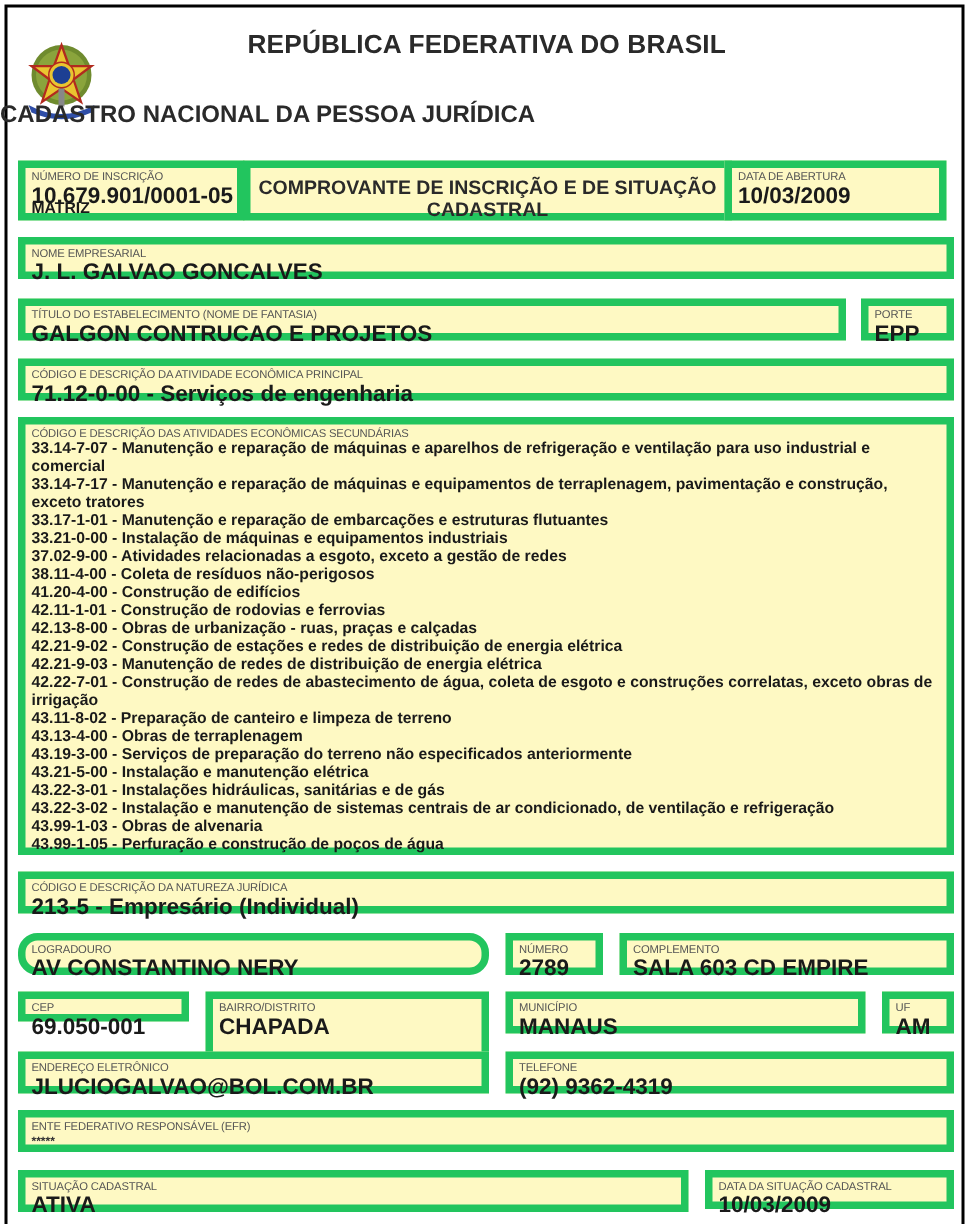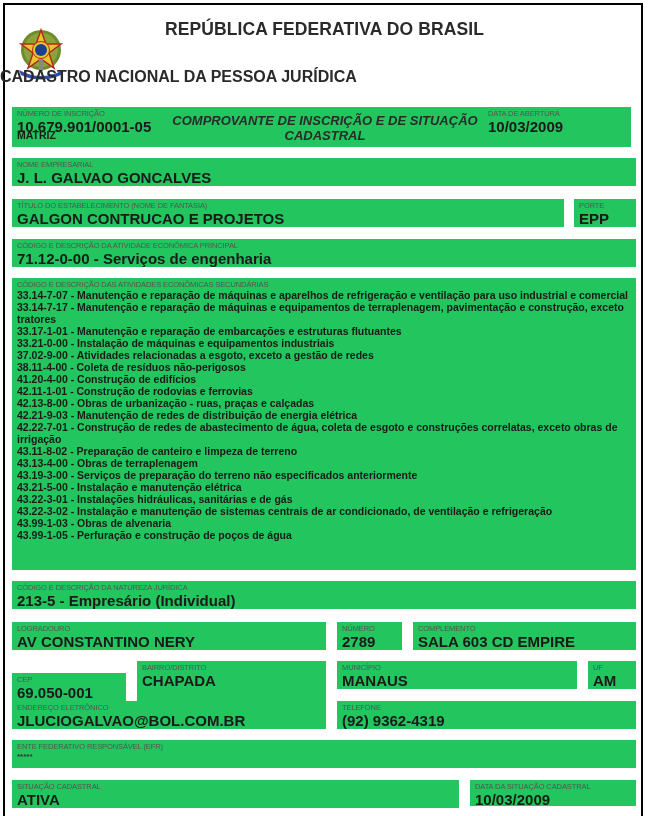--- a/index.html
+++ b/index.html
@@ -5,28 +5,28 @@
   html, body { margin: 0; padding: 0; background: #ffffff; }
   body { width: 649px; height: 816px; position: relative; overflow: hidden;
          font-family: "Liberation Sans", sans-serif; color: #000; }
   .outer { position: absolute; left: 3px; top: 3px; width: 640px; height: 820px;
            border: 2px solid #000; box-sizing: border-box; }
   .emblem { position: absolute; left: 14px; top: 26px; width: 54px; height: 56px; }
   .h1 { position: absolute; left: 0; width: 649px; top: 19px; text-align: center;
         font-weight: bold; font-size: 17.5px; color: #2a2a2a; letter-spacing: 0.1px; }
   .h2 { position: absolute; left: 0; width: 649px; top: 68px; text-align: left;
         font-weight: bold; font-size: 16px; color: #2a2a2a; }
-  .box { position: absolute; border: 1px solid #22c55e; box-sizing: border-box; background: #22c55e; }
+  .box { position: absolute; border: 5px solid #22c55e; box-sizing: border-box; background: #fef9c3; }
   .lbl { position: absolute; left: 4px; top: 1px; font-size: 7.5px; color: #555;
          text-transform: uppercase; white-space: nowrap; letter-spacing: -0.1px; }
   .val { position: absolute; left: 4px; top: 10px; font-size: 15px; font-weight: bold;
          color: #1a1a1a; white-space: nowrap; }
   .val2 { position: absolute; left: 4px; top: 21px; font-size: 10.5px; font-weight: bold; color:#1a1a1a; }
   .doc-title { position: absolute; left: 0; right: 0; top: 5px; text-align: center;
-               font-size: 13px; font-weight: bold; color: #2a2a2a; line-height: 15px; font-style: italic; }
+               font-size: 13px; font-weight: bold; color: #2a2a2a; line-height: 15px; }
   .efr-val { position: absolute; left: 4px; top: 11px; font-size: 8px; font-weight: bold; color:#333; }
   .sec-list { position: absolute; left: 4px; top: 10px; right: 4px; margin: 0; padding: 0;
               list-style: none; font-size: 10.5px; font-weight: bold; color: #1a1a1a; line-height: 12px; }
   .sec-list li { margin: 0; padding: 0; }
 </style>
 </head>
 <body>
 
 <div class="outer"></div>
 
@@ -83,52 +83,53 @@
   <ul class="sec-list" id="sec-list">
       <li>33.14-7-07 - Manutenção e reparação de máquinas e aparelhos de refrigeração e ventilação para uso industrial e comercial</li>
       <li>33.14-7-17 - Manutenção e reparação de máquinas e equipamentos de terraplenagem, pavimentação e construção, exceto tratores</li>
       <li>33.17-1-01 - Manutenção e reparação de embarcações e estruturas flutuantes</li>
       <li>33.21-0-00 - Instalação de máquinas e equipamentos industriais</li>
       <li>37.02-9-00 - Atividades relacionadas a esgoto, exceto a gestão de redes</li>
       <li>38.11-4-00 - Coleta de resíduos não-perigosos</li>
       <li>41.20-4-00 - Construção de edifícios</li>
       <li>42.11-1-01 - Construção de rodovias e ferrovias</li>
       <li>42.13-8-00 - Obras de urbanização - ruas, praças e calçadas</li>
+      <li>42.21-9-02 - Construção de estações e redes de distribuição de energia elétrica</li>
       <li>42.21-9-03 - Manutenção de redes de distribuição de energia elétrica</li>
       <li>42.22-7-01 - Construção de redes de abastecimento de água, coleta de esgoto e construções correlatas, exceto obras de irrigação</li>
       <li>43.11-8-02 - Preparação de canteiro e limpeza de terreno</li>
       <li>43.13-4-00 - Obras de terraplenagem</li>
       <li>43.19-3-00 - Serviços de preparação do terreno não especificados anteriormente</li>
       <li>43.21-5-00 - Instalação e manutenção elétrica</li>
       <li>43.22-3-01 - Instalações hidráulicas, sanitárias e de gás</li>
       <li>43.22-3-02 - Instalação e manutenção de sistemas centrais de ar condicionado, de ventilação e refrigeração</li>
       <li>43.99-1-03 - Obras de alvenaria</li>
       <li>43.99-1-05 - Perfuração e construção de poços de água</li>
     </ul>
 </div>
 
 <div class="box" style="left:12px; top:581px; width:624px; height:28px;">
   <div class="lbl">CÓDIGO E DESCRIÇÃO DA NATUREZA JURÍDICA</div>
   <div class="val">213-5 - Empresário (Individual)</div>
 </div>
 
-<div class="box" style="left:12px; top:622px; width:314px; height:28px;">
+<div class="box" style="left:12px; top:622px; width:314px; height:28px;border-radius:13px;">
   <div class="lbl">LOGRADOURO</div>
   <div class="val">AV CONSTANTINO NERY</div>
 </div>
 <div class="box" style="left:337px; top:622px; width:65px; height:28px;">
   <div class="lbl">NÚMERO</div>
   <div class="val">2789</div>
 </div>
 <div class="box" style="left:413px; top:622px; width:223px; height:28px;">
   <div class="lbl">COMPLEMENTO</div>
   <div class="val">SALA 603 CD EMPIRE</div>
 </div>
 
-<div class="box" style="left:12px; top:661px; width:114px; height:44px;margin-top:12px;">
+<div class="box" style="left:12px; top:661px; width:114px; height:20px;">
   <div class="lbl">CEP</div>
   <div class="val">69.050-001</div>
 </div>
 <div class="box" style="left:137px; top:661px; width:189px; height:46px;">
   <div class="lbl">BAIRRO/DISTRITO</div>
   <div class="val">CHAPADA</div>
 </div>
 <div class="box" style="left:337px; top:661px; width:240px; height:28px;">
   <div class="lbl">MUNICÍPIO</div>
   <div class="val">MANAUS</div>

